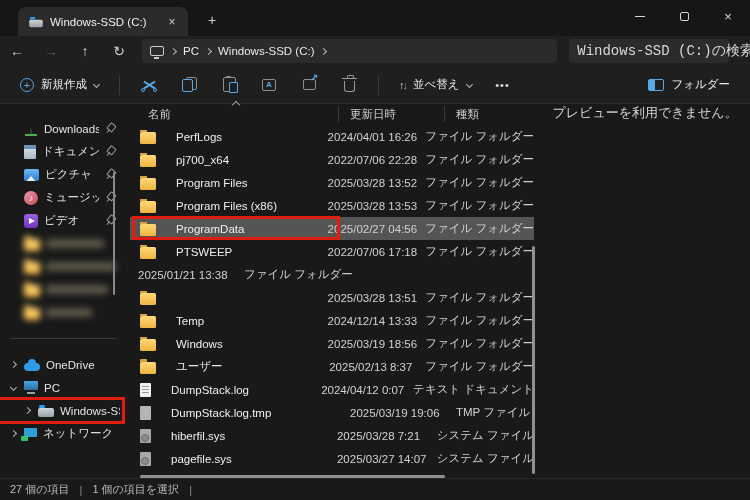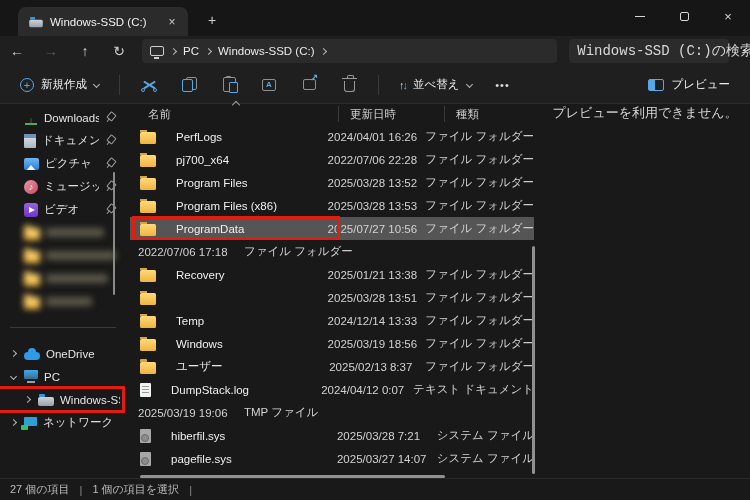--- a/index.html
+++ b/index.html
@@ -60,21 +60,21 @@
   .ic-sort{font-size:11px;letter-spacing:-2px;}
   .ic-sort .u{color:#c9c9c9;} .ic-sort .d{color:#57a8e6;}
   .ic-view{width:14px;height:10px;background:repeating-linear-gradient(#c2c2c2 0 1.5px,transparent 1.5px 4.2px);}
   .ic-more{color:#dcdcdc;font-size:11px;letter-spacing:1px;}
   .spacer{flex:1;}
   .ic-preview{width:16px;height:12px;border:1.4px solid #57a8e6;border-radius:2px;position:relative;}
   .ic-preview::before{content:"";position:absolute;left:0;top:0;bottom:0;width:6px;background:#57a8e6;}
 
   
   #content{position:absolute;left:0;top:104px;width:750px;height:374px;background:#191919;}
-  #sidebar{position:absolute;left:0;top:0;width:126px;height:374px;padding-top:2px;}
+  #sidebar{position:absolute;left:0;top:11px;width:126px;height:374px;padding-top:2px;}
   .side-item{position:relative;height:23px;display:flex;align-items:center;padding-left:8px;gap:6px;width:120px;}
   .side-item .exp{width:10px;display:flex;justify-content:center;}
   .side-item .exp .chev{border-color:#b5b5b5;}
   .side-item.indent{padding-left:22px;}
   .side-label{font-size:11.5px;color:#e4e4e4;white-space:nowrap;flex:1;overflow:hidden;}
   .pin{width:11px;height:11px;position:relative;transform:rotate(40deg);margin-right:4px;flex:none;}
   .pin::before{content:"";position:absolute;left:2px;top:0;width:5px;height:6px;border:1.3px solid #9d9d9d;border-radius:1px;}
   .pin::after{content:"";position:absolute;left:4.5px;top:7px;width:1.3px;height:4px;background:#9d9d9d;}
   .side-sep{height:1px;background:#3a3a3a;margin:14px 10px 14px 10px;}
   .blur-row{filter:blur(3px);}
@@ -214,21 +214,21 @@
       <span class="ic-sort"><span class="u">↑</span><span class="d">↓</span></span>
       <span>並べ替え</span>
       <span class="chev down"></span>
     </div>
     <div class="iconbtn">
         <span class="ic-more">•••</span>
       </div>
     <div class="spacer"></div>
     <div class="tbtn">
       <span class="ic-preview"></span>
-      <span>プレビュー</span>
+      <span>フォルダー</span>
     </div>
   </div>
 
   <div id="content">
 
     <div id="sidebar">
   <div class="side-item">
     <span class="exp">
             <span class="chev" style="visibility: hidden;"></span>
           </span>
@@ -376,35 +376,35 @@
     </span>
     <span class="cdate">2025/03/28 13:53</span>
     <span class="ctype">ファイル フォルダー</span>
   </div>
 
   <div class="row selected">
     <span class="cname">
       <span class="ficon icon-folder"></span>
       <span class="fname">ProgramData</span>
     </span>
-    <span class="cdate">2025/07/27 10:56</span>
+    <span class="cdate">2025/02/27 04:56</span>
     <span class="ctype">ファイル フォルダー</span>
   <span class="red-outline" style="left: 2px; top: -1px; width: 208px; height: 24px;"></span>
           </div>
 
   <div class="row">
+    <span class="cname">
+      <span class="ficon icon-folder"></span>
+      <span class="fname">PTSWEEP</span>
+    </span>
     <span class="cdate">2022/07/06 17:18</span>
     <span class="ctype">ファイル フォルダー</span>
   </div>
 
   <div class="row">
-    <span class="cname">
-      <span class="ficon icon-folder"></span>
-      <span class="fname">Recovery</span>
-    </span>
     <span class="cdate">2025/01/21 13:38</span>
     <span class="ctype">ファイル フォルダー</span>
   </div>
 
   <div class="row">
     <span class="cname">
       <span class="ficon icon-folder"></span>
     </span>
     <span class="cdate">2025/03/28 13:51</span>
     <span class="ctype">ファイル フォルダー</span>
@@ -440,20 +440,24 @@
   <div class="row">
     <span class="cname">
       <span class="ficon icon-textdoc"></span>
       <span class="fname">DumpStack.log</span>
     </span>
     <span class="cdate">2024/04/12 0:07</span>
     <span class="ctype">テキスト ドキュメント</span>
   </div>
 
   <div class="row">
+    <span class="cname">
+      <span class="ficon icon-tmpfile"></span>
+      <span class="fname">DumpStack.log.tmp</span>
+    </span>
     <span class="cdate">2025/03/19 19:06</span>
     <span class="ctype">TMP ファイル</span>
   </div>
 
   <div class="row">
     <span class="cname">
       <span class="ficon icon-sysfile"></span>
       <span class="fname">hiberfil.sys</span>
     </span>
     <span class="cdate">2025/03/28 7:21</span>

